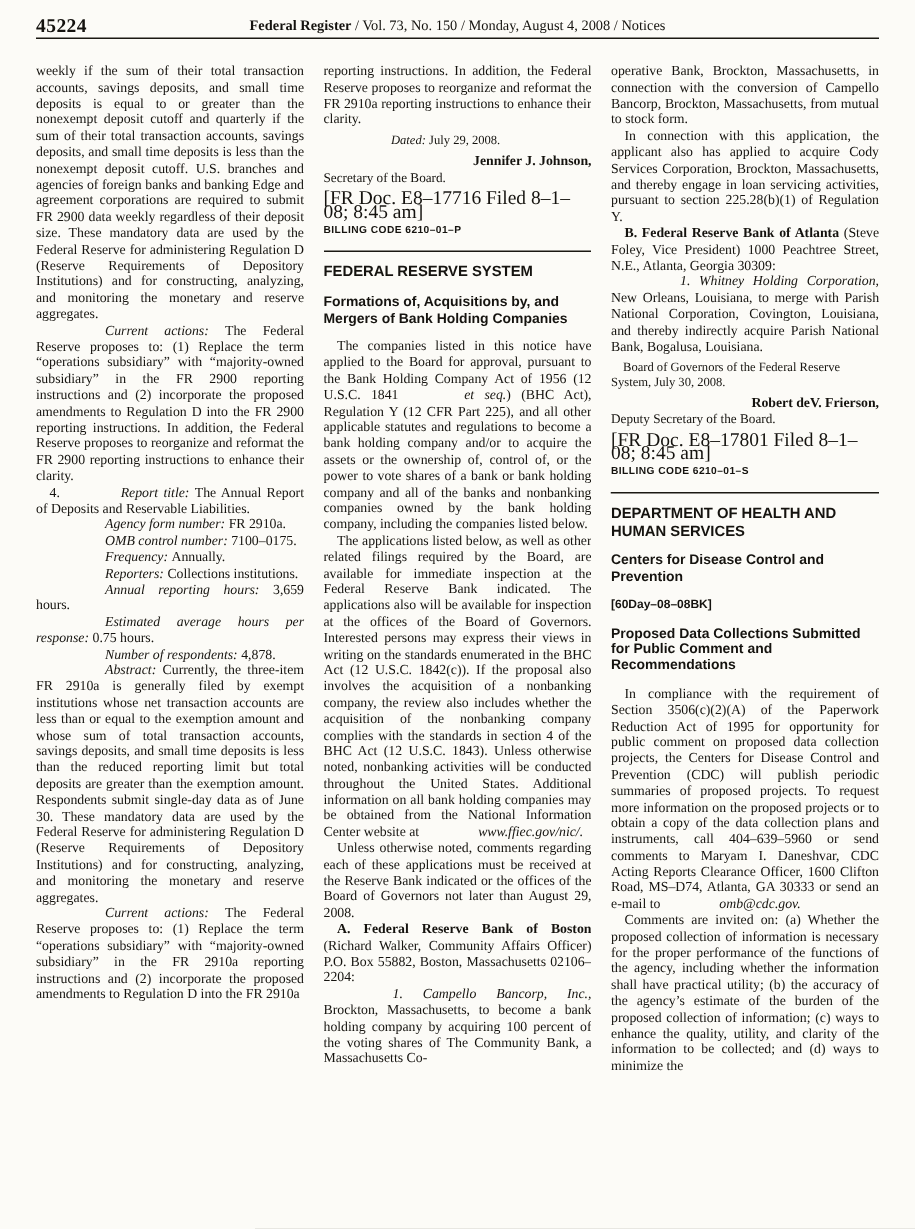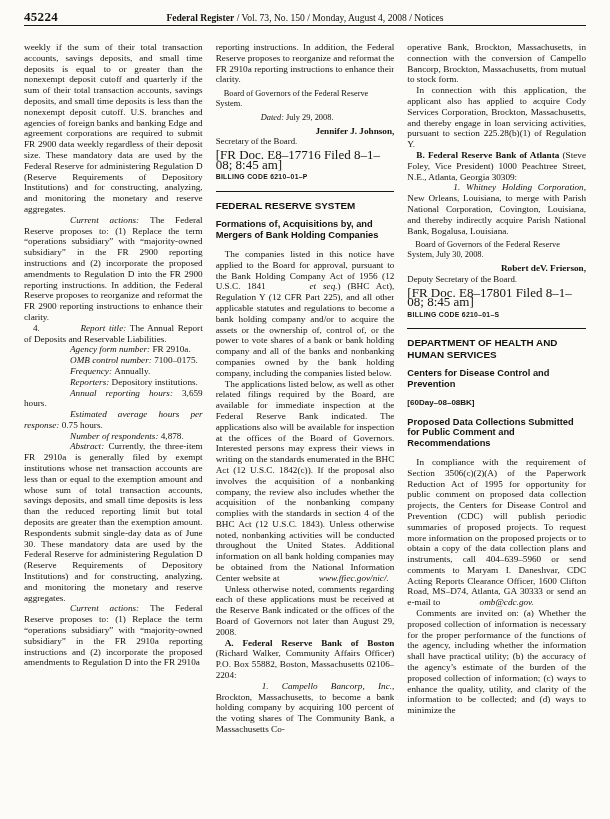--- a/index.html
+++ b/index.html
@@ -69,30 +69,29 @@
     <span class="running-head"><span class="journal-name">Federal Register</span><span> / Vol. 73, No. 150 / Monday, August 4, 2008 / Notices</span></span>
   </header>
   <main class="columns">
     <section class="col">
         <div class="blk body"><span class="seg-n">weekly if the sum of their total transaction accounts, savings deposits, and small time deposits is equal to or greater than the nonexempt deposit cutoff and quarterly if the sum of their total transaction accounts, savings deposits, and small time deposits is less than the nonexempt deposit cutoff. U.S. branches and agencies of foreign banks and banking Edge and agreement corporations are required to submit FR 2900 data weekly regardless of their deposit size. These mandatory data are used by the Federal Reserve for administering Regulation D (Reserve Requirements of Depository Institutions) and for constructing, analyzing, and monitoring the monetary and reserve aggregates.</span></div>
         <div class="blk body indent"><span class="seg-i">Current actions: </span><span class="seg-n">The Federal Reserve proposes to: (1) Replace the term “operations subsidiary” with “majority-owned subsidiary” in the FR 2900 reporting instructions and (2) incorporate the proposed amendments to Regulation D into the FR 2900 reporting instructions. In addition, the Federal Reserve proposes to reorganize and reformat the FR 2900 reporting instructions to enhance their clarity.</span></div>
         <div class="blk body indent"><span class="seg-n">4. </span><span class="seg-i">Report title: </span><span class="seg-n">The Annual Report of Deposits and Reservable Liabilities.</span></div>
         <div class="blk body indent"><span class="seg-i">Agency form number: </span><span class="seg-n">FR 2910a.</span></div>
         <div class="blk body indent"><span class="seg-i">OMB control number: </span><span class="seg-n">7100–0175.</span></div>
         <div class="blk body indent"><span class="seg-i">Frequency: </span><span class="seg-n">Annually.</span></div>
-        <div class="blk body indent"><span class="seg-i">Reporters: </span><span class="seg-n">Depository institutions.</span></div>
+        <div class="blk body indent"><span class="seg-i">Reporters: </span><span class="seg-n">Collections institutions.</span></div>
         <div class="blk body indent"><span class="seg-i">Annual reporting hours: </span><span class="seg-n">3,659 hours.</span></div>
         <div class="blk body indent"><span class="seg-i">Estimated average hours per response: </span><span class="seg-n">0.75 hours.</span></div>
         <div class="blk body indent"><span class="seg-i">Number of respondents: </span><span class="seg-n">4,878.</span></div>
         <div class="blk body indent"><span class="seg-i">Abstract: </span><span class="seg-n">Currently, the three-item FR 2910a is generally filed by exempt institutions whose net transaction accounts are less than or equal to the exemption amount and whose sum of total transaction accounts, savings deposits, and small time deposits is less than the reduced reporting limit but total deposits are greater than the exemption amount. Respondents submit single-day data as of June 30. These mandatory data are used by the Federal Reserve for administering Regulation D (Reserve Requirements of Depository Institutions) and for constructing, analyzing, and monitoring the monetary and reserve aggregates.</span></div>
         <div class="blk body indent"><span class="seg-i">Current actions: </span><span class="seg-n">The Federal Reserve proposes to: (1) Replace the term “operations subsidiary” with “majority-owned subsidiary” in the FR 2910a reporting instructions and (2) incorporate the proposed amendments to Regulation D into the FR 2910a</span></div>
       </section>
     <section class="col">
         <div class="blk body"><span class="seg-n">reporting instructions. In addition, the Federal Reserve proposes to reorganize and reformat the FR 2910a reporting instructions to enhance their clarity.</span></div>
-        <div class="blk note"><span class="seg-n">Board of Governors of the Federal Reserve System.</span></div>
         <div class="blk note"><span class="seg-i">Dated: </span><span class="seg-n">July 29, 2008.</span></div>
         <div class="blk sig-name"><span class="seg-n">Jennifer J. Johnson,</span></div>
         <div class="blk sig-title"><span class="seg-n">Secretary of the Board.</span></div>
         <div class="blk frdoc"><span class="seg-n">[FR Doc. E8–17716 Filed 8–1–08; 8:45 am]</span></div>
         <div class="blk billing"><span class="seg-n">BILLING CODE 6210–01–P</span></div>
         <div class="doc-rule"></div>
         <div class="blk agency-heading"><span class="seg-n">FEDERAL RESERVE SYSTEM</span></div>
         <div class="blk doc-heading"><span class="seg-n">Formations of, Acquisitions by, and Mergers of Bank Holding Companies</span></div>
         <div class="blk body indent"><span class="seg-n">The companies listed in this notice have applied to the Board for approval, pursuant to the Bank Holding Company Act of 1956 (12 U.S.C. 1841 </span><span class="seg-i">et seq.</span><span class="seg-n">) (BHC Act), Regulation Y (12 CFR Part 225), and all other applicable statutes and regulations to become a bank holding company and/or to acquire the assets or the ownership of, control of, or the power to vote shares of a bank or bank holding company and all of the banks and nonbanking companies owned by the bank holding company, including the companies listed below.</span></div>
         <div class="blk body indent"><span class="seg-n">The applications listed below, as well as other related filings required by the Board, are available for immediate inspection at the Federal Reserve Bank indicated. The applications also will be available for inspection at the offices of the Board of Governors. Interested persons may express their views in writing on the standards enumerated in the BHC Act (12 U.S.C. 1842(c)). If the proposal also involves the acquisition of a nonbanking company, the review also includes whether the acquisition of the nonbanking company complies with the standards in section 4 of the BHC Act (12 U.S.C. 1843). Unless otherwise noted, nonbanking activities will be conducted throughout the United States. Additional information on all bank holding companies may be obtained from the National Information Center website at </span><span class="seg-i">www.ffiec.gov/nic/.</span></div>

